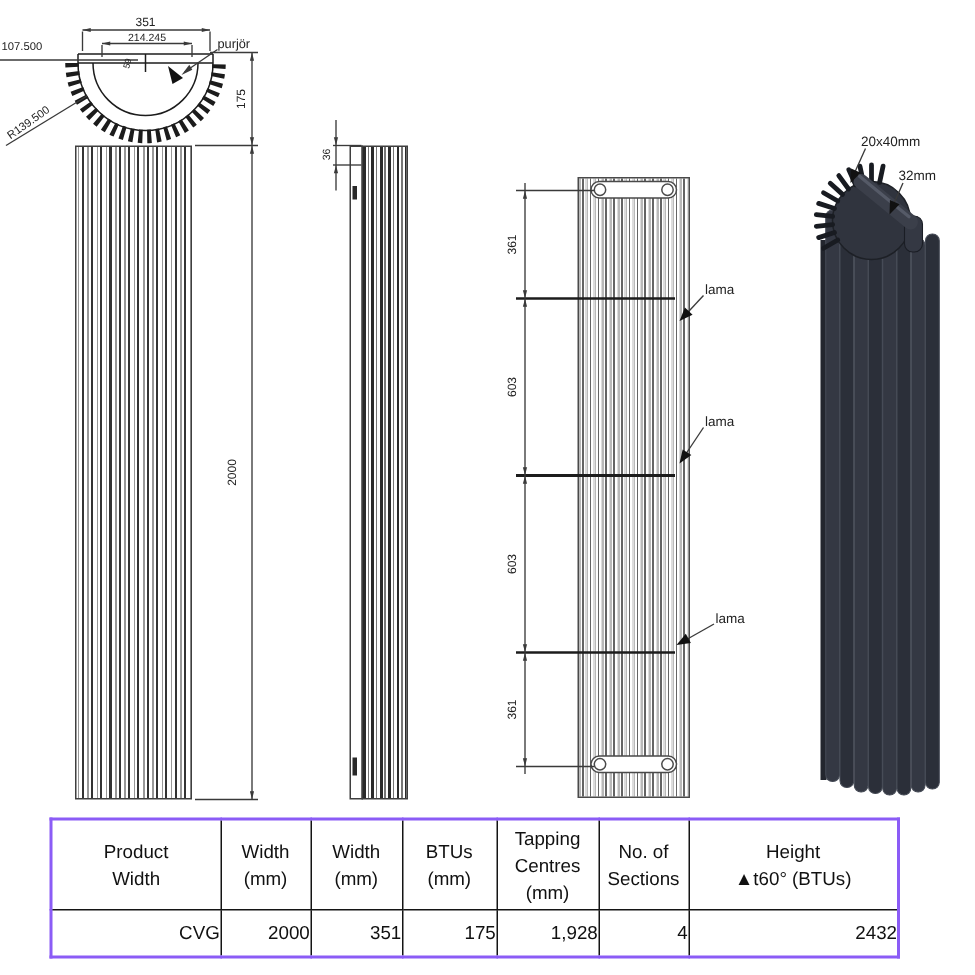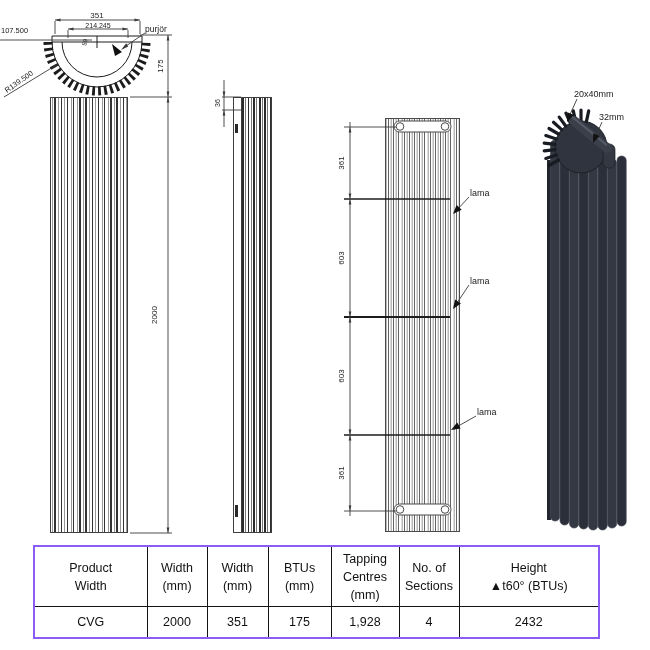--- a/index.html
+++ b/index.html
@@ -35,21 +35,21 @@
   #spec{
     position:absolute;left:33px;top:545px;width:565px;
     border-collapse:collapse;table-layout:fixed;
     border:2px solid #8b5cf6;
   }
   #spec td{
     border:1.6px solid #141414;text-align:center;vertical-align:middle;
     font-size:12.5px;color:#111;padding:0;line-height:18px;
   }
   #spec tr.hdr td{height:59px;}
-  #spec tr.val td{height:30px;}
+  #spec tr.val td{height:30px;text-align:right;}
 </style>
 </head>
 <body>
 
 <div id="drawing">
 
   <div id="front-body" class="striped"></div>
   <div id="side-backplate" class="striped"></div>
   <div id="side-body" class="striped"></div>
   <div id="bracket-top" class="bracket"></div>

